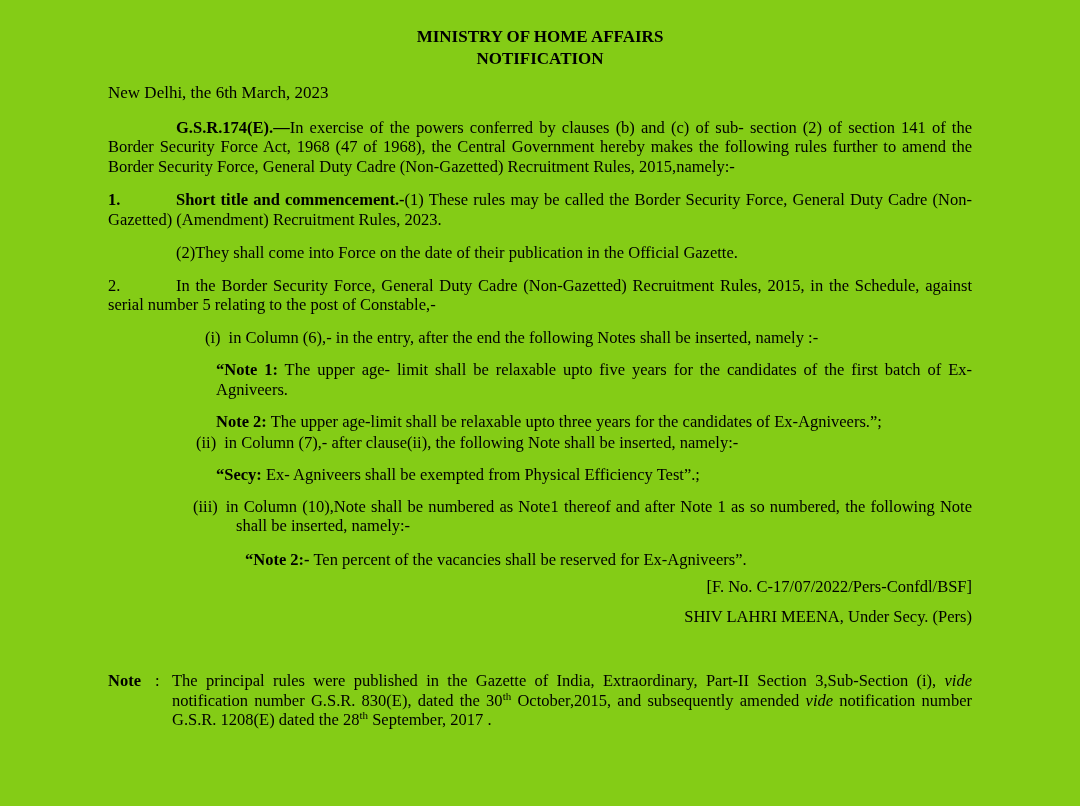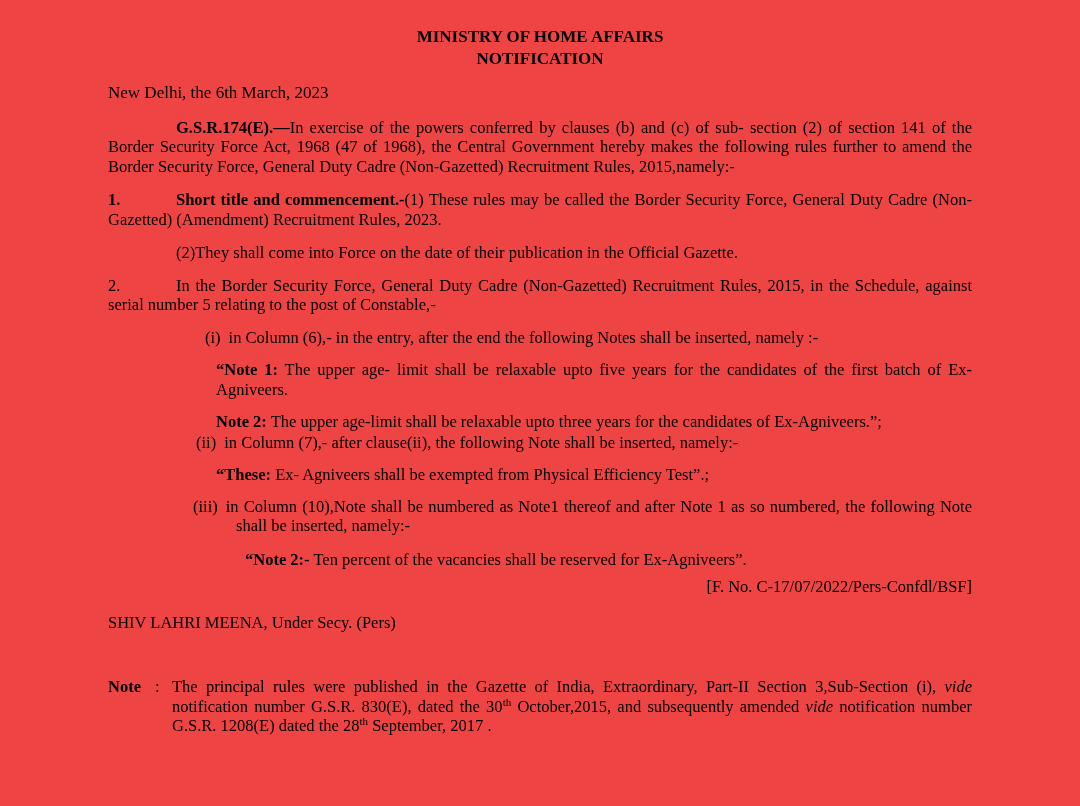--- a/index.html
+++ b/index.html
@@ -1,20 +1,20 @@
 <!DOCTYPE html>
 <html><head>
 <meta charset="utf-8">
 <style>
   * { margin: 0; padding: 0; box-sizing: border-box; }
   html, body { background: #ffffff; }
   .page {
     width: 1080px;
     height: 806px;
-    background: #ef4444;
+    background: #84cc16;
     color: #000000;
     font-family: "Liberation Serif", serif;
     font-size: 16.5px;
     line-height: 19.5px;
     overflow: hidden;
     position: relative;
   }
   .content {
     padding: 26px 108px 0 108px;
   }
@@ -41,21 +41,21 @@
   .rule2      { margin-top: 13px; }
   .num        { display: inline-block; width: 68px; text-indent: 0; }
   .item-i     { margin-top: 13px; margin-left: 97px;  }
   .item-ii    { margin-top: 1px; margin-left: 88px;  }
   .item-iii   { margin-top: 12px; margin-left: 128px; text-indent: -43px; }
   .marker     { margin-right: 8px; }
   .note-block   { margin-top: 13px; margin-left: 108px; }
   .note-block-3 { margin-top: 14px; margin-left: 137px; }
 
   .file-no   { margin-top: 8px; text-align: right; }
-  .signatory { margin-top: 16px; }
+  .signatory { margin-top: 10px; text-align: right; }
 
   .footnote {
     margin-top: 45px;
     margin-left: 64px;
     text-indent: -64px;
     text-align: justify;
   }
   .fn-label { display: inline-block; width: 47px; text-indent: 0; font-weight: bold; }
   .fn-sep   { display: inline-block; width: 17px; text-indent: 0; }
 </style>
@@ -79,21 +79,21 @@
     <p class="body rule2"><span class="num">2.</span><span>In the Border Security Force, General Duty Cadre (Non-Gazetted) Recruitment Rules, 2015, in the  Schedule, against serial  number 5 relating to the post of Constable,-</span></p>
 
     <p class="body item-i"><span class="marker">(i)</span><span>in Column (6),- in the entry, after the end  the following  Notes shall be inserted, namely :-</span></p>
 
     <p class="body note-block"><span class="bold">“Note 1:</span><span> The upper age- limit shall be relaxable upto five years for the candidates of the first batch of Ex-Agniveers.</span></p>
 
     <p class="body note-block"><span class="bold">Note 2:</span><span> The upper age-limit shall be relaxable upto three years for the candidates of Ex-Agniveers.”;</span></p>
 
     <p class="body item-ii"><span class="marker">(ii)</span><span>in Column (7),- after clause(ii), the following Note  shall be inserted, namely:-</span></p>
 
-    <p class="body note-block"><span class="bold">“These:</span><span> Ex- Agniveers shall be exempted from Physical Efficiency Test”.;</span></p>
+    <p class="body note-block"><span class="bold">“Secy:</span><span> Ex- Agniveers shall be exempted from Physical Efficiency Test”.;</span></p>
 
     <p class="body item-iii"><span class="marker">(iii)</span><span>in Column (10),Note shall be numbered as Note1 thereof and after Note 1 as so numbered, the following Note shall be inserted, namely:-</span></p>
 
     <p class="body note-block-3"><span class="bold">“Note 2:-</span><span> Ten percent of the vacancies shall be reserved for Ex-Agniveers”.</span></p>
 
     <p class="file-no">[F. No. C-17/07/2022/Pers-Confdl/BSF]</p>
 
     <p class="signatory">SHIV LAHRI MEENA, Under  Secy. (Pers)</p>
 
     <p class="footnote"><span class="fn-label">Note</span><span class="fn-sep">:</span><span>The principal  rules were published in the Gazette of India, Extraordinary, Part-II Section 3,Sub-Section (i), </span><span class="it">vide</span><span> notification number G.S.R. 830(E), dated  the 30</span><sup>th</sup><span> October,2015, and subsequently  amended </span><span class="it">vide</span><span> notification number G.S.R. 1208(E) dated the 28</span><sup>th</sup><span> September, 2017 .</span></p>

